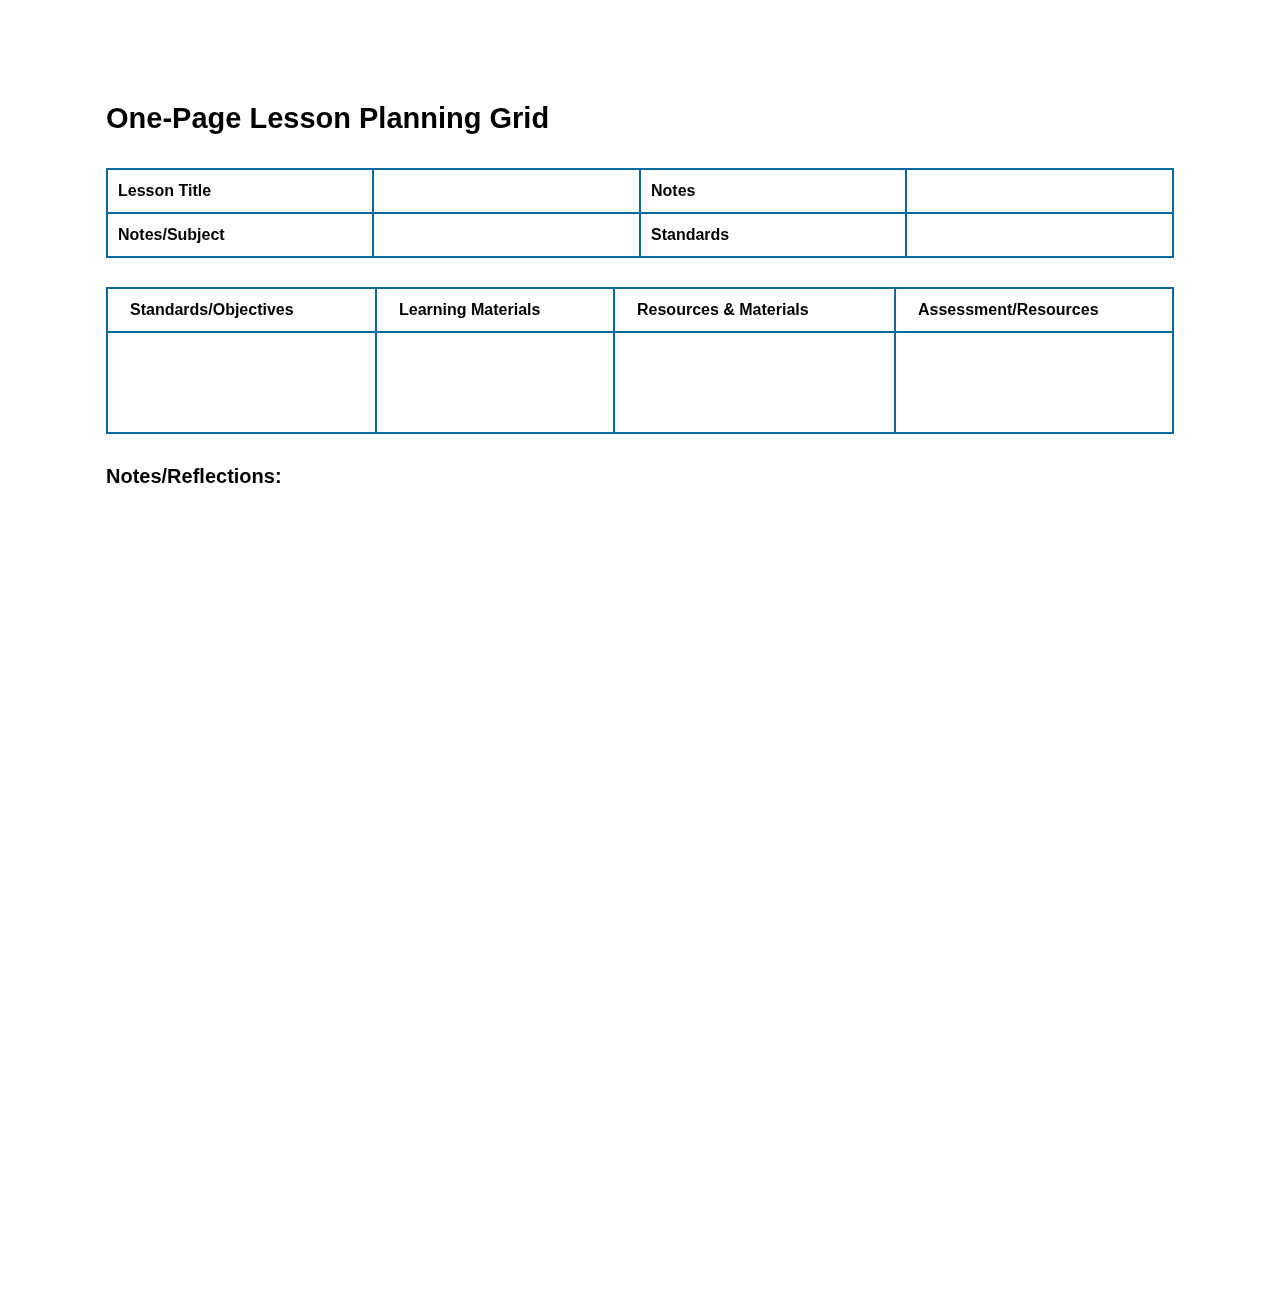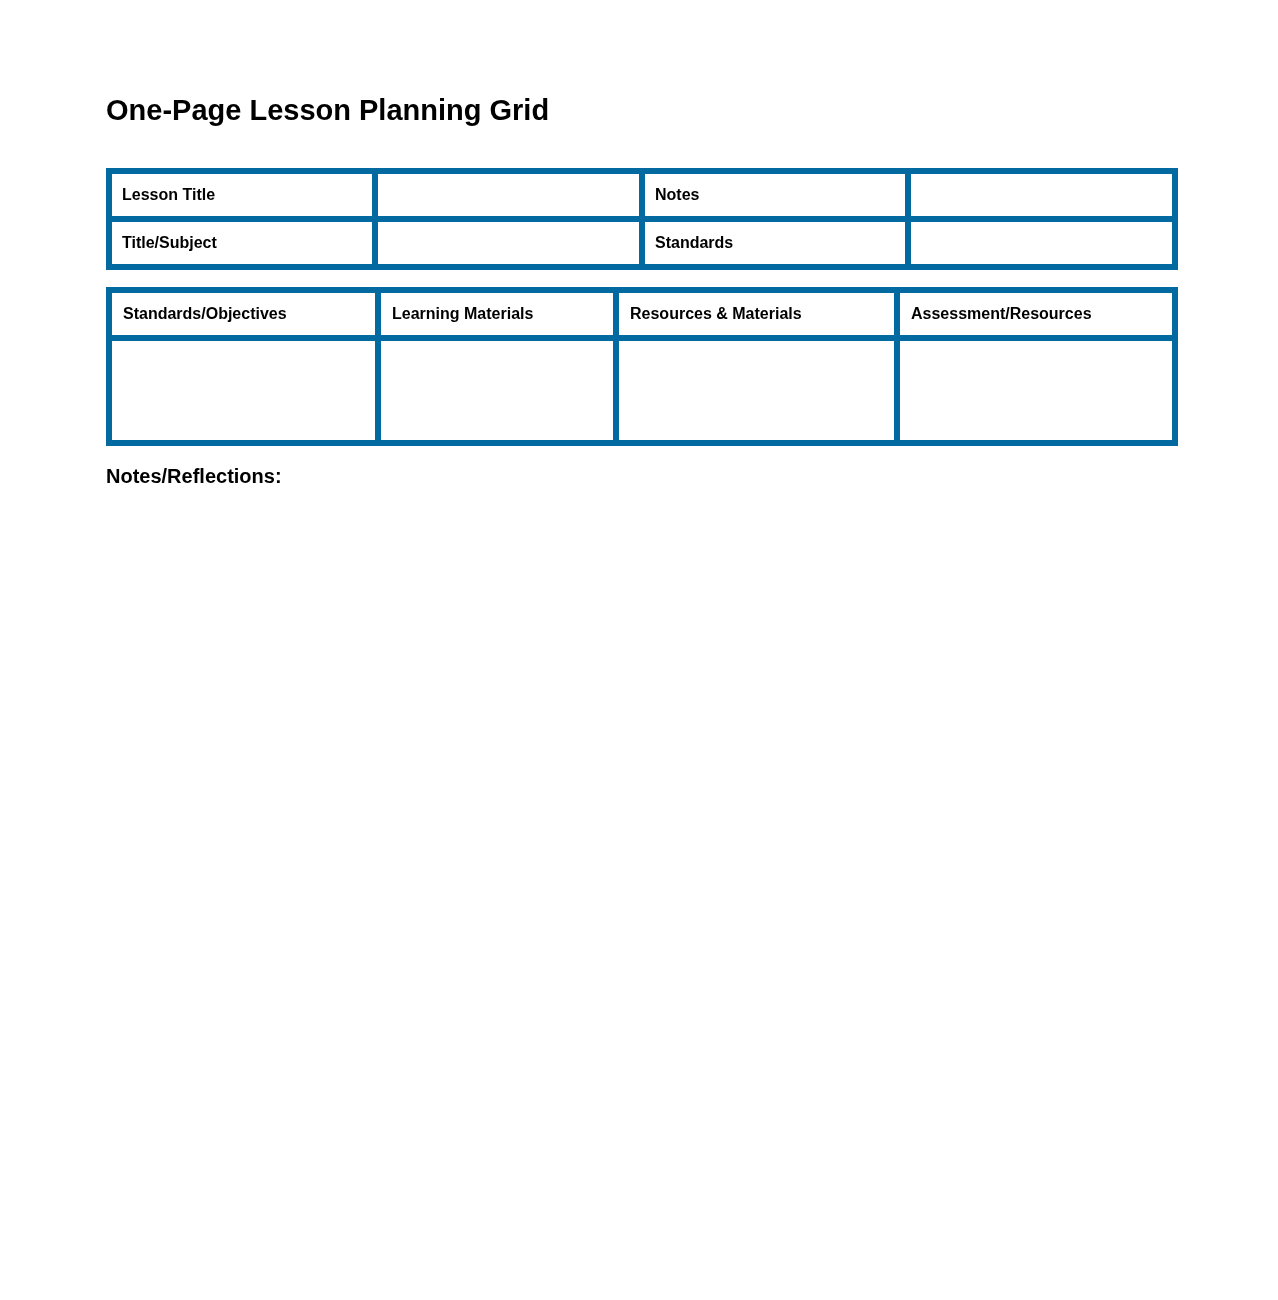--- a/index.html
+++ b/index.html
@@ -1,30 +1,30 @@
 <!DOCTYPE html>
 <html><head>
   <meta charset="utf-8">
   <style>
     html, body { margin: 0; padding: 0; background: #ffffff; }
     body {
       width: 1278px; height: 1300px; position: relative; overflow: hidden;
       font-family: "Liberation Sans", sans-serif; color: #000;
     }
     .page-title {
-      position: absolute; left: 106px; top: 92px; margin: 0;
+      position: absolute; left: 106px; top: 100px; margin: 0;
       font-size: 29px; font-weight: bold; line-height: 36px;
     }
     table { border-collapse: collapse; position: absolute; left: 106px; width: 1066px; table-layout: fixed; }
-    td, th { border: 6px solid #0369a1; padding: 0 10px; text-align: left; vertical-align: middle; font-size: 16px; margin-top: 16px; }
+    td, th { border: 2px solid #0369a1; padding: 0 10px; text-align: left; vertical-align: middle; font-size: 16px; margin-top: 16px; }
     .info-table { top: 168px; }
     .info-table td { height: 42px; }
     .info-table .label { font-weight: bold; }
     .grid-table { top: 287px; }
-    .grid-table th { height: 42px; font-weight: bold; padding-left: 11px; }
+    .grid-table th { height: 42px; font-weight: bold; padding-left: 22px; }
     .grid-table td { height: 99px; }
     .notes-label {
       position: absolute; left: 106px; top: 465px; margin: 0;
       font-size: 20px; font-weight: bold;
     }
   </style>
 </head>
 <body>
 
 <h1 class="page-title">One-Page Lesson Planning Grid</h1>
@@ -37,21 +37,21 @@
       <col style="width:267px">
     </colgroup>
   <tbody>
       <tr>
     <td class="label">Lesson Title</td>
     <td></td>
     <td class="label">Notes</td>
     <td></td>
   </tr>
   <tr>
-    <td class="label">Title/Subject</td>
+    <td class="label">Notes/Subject</td>
     <td></td>
     <td class="label">Standards</td>
     <td></td>
   </tr>
 </tbody>
   </table>
 
 <table class="grid-table">
   <colgroup>
       <col style="width:269px">

